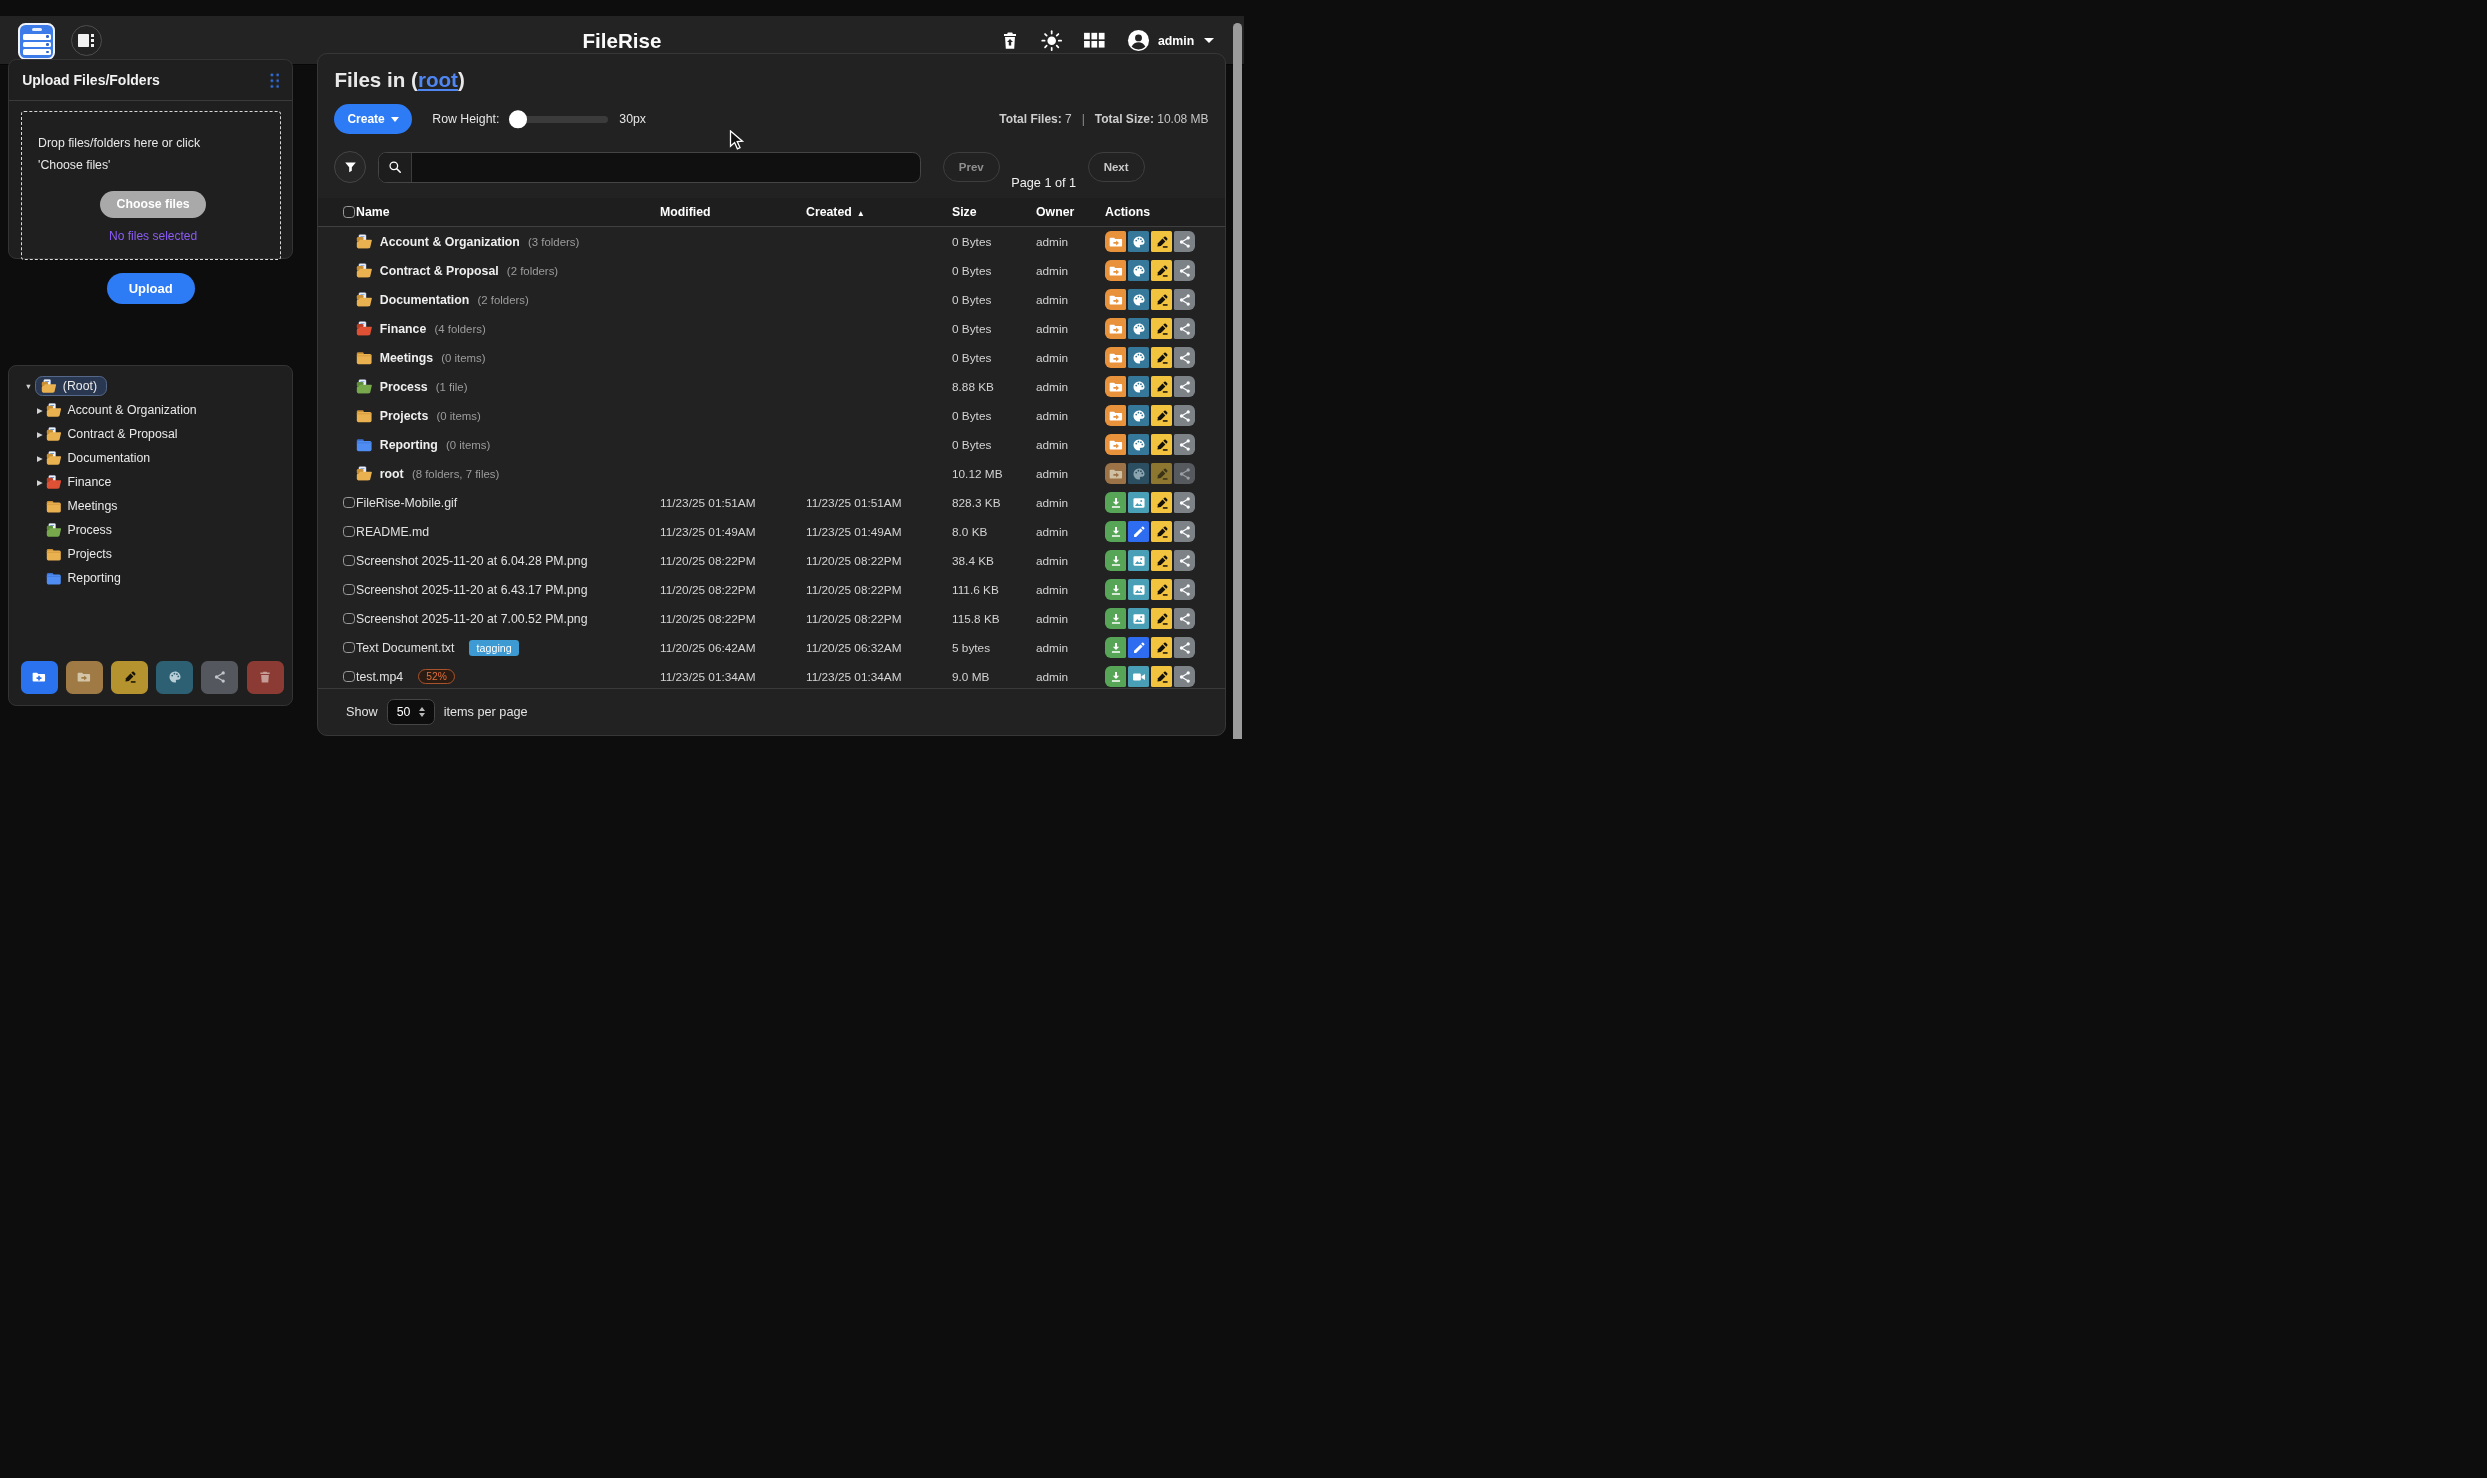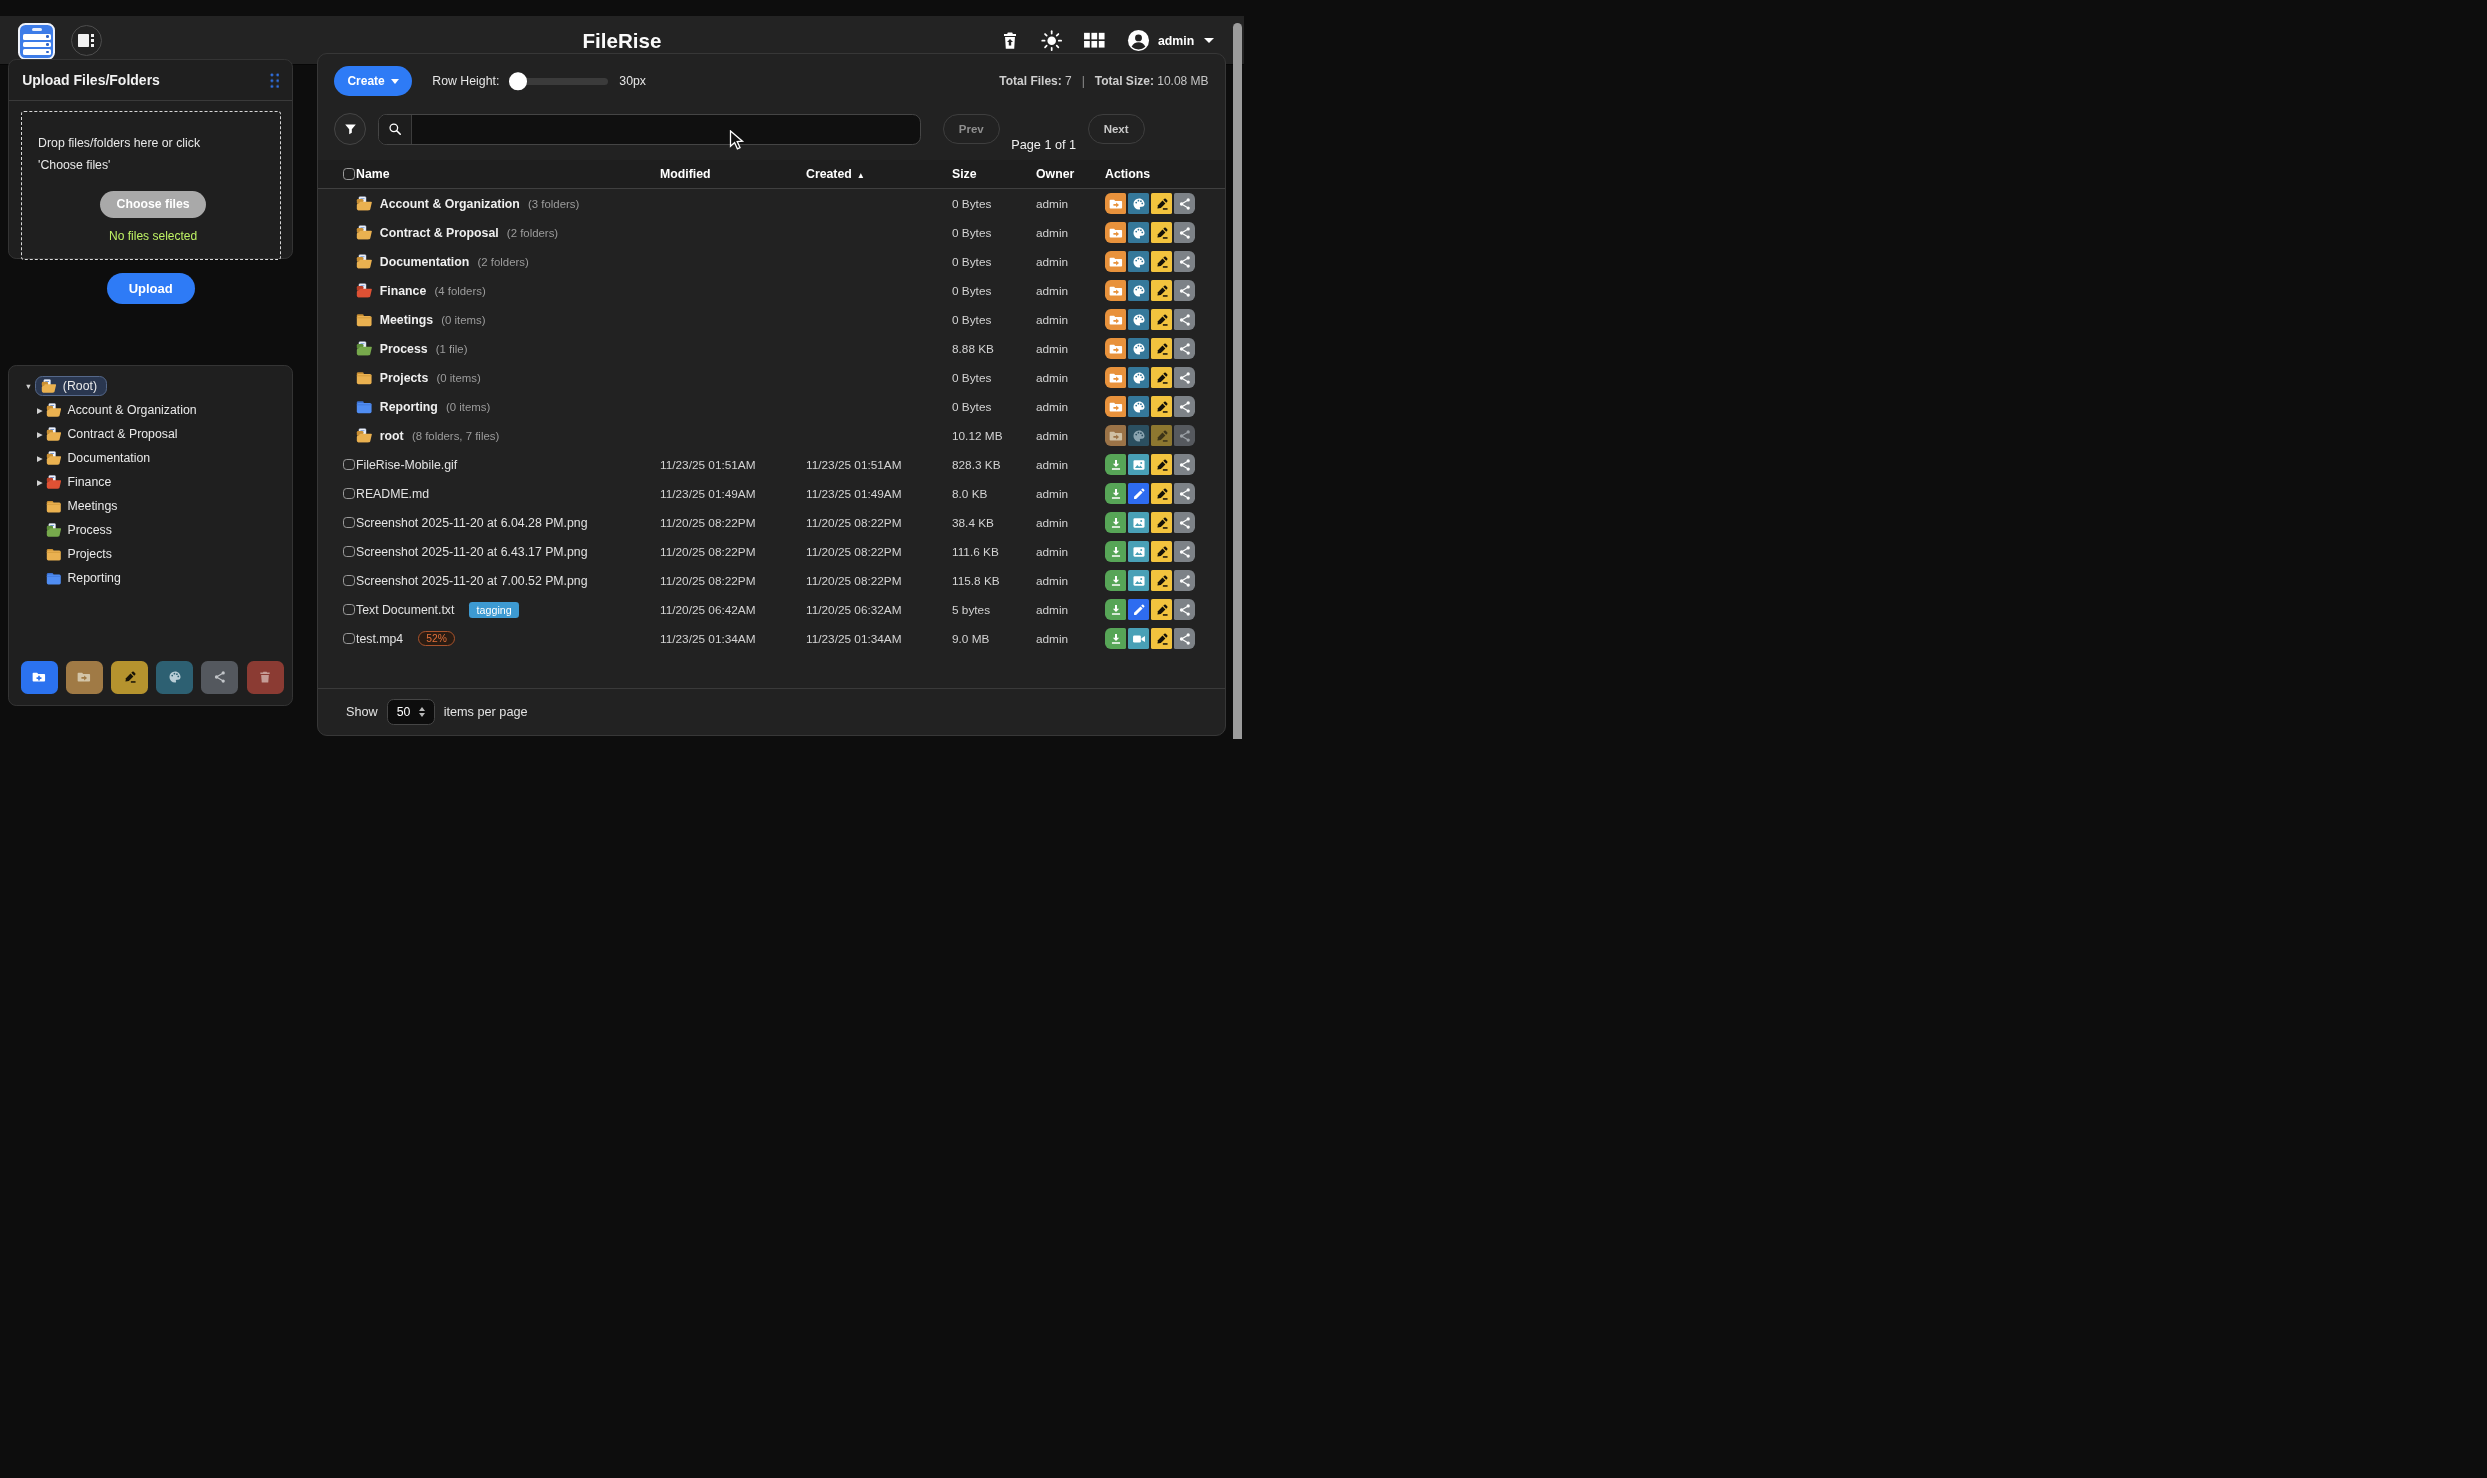--- a/index.html
+++ b/index.html
@@ -51,21 +51,21 @@
   .infoicon { width:19px; height:19px; border-radius:50%; background:#e9a43c; color:#fff;
     font-family:"Liberation Serif",serif; font-weight:bold; font-style:italic; font-size:12.3px;
     display:flex; align-items:center; justify-content:center; cursor:pointer; }
 
   .ubody { padding:10px 11.5px 0; }
   .dropzone { border:1.6px dashed #d9d9d9; border-radius:3.3px; height:149px; padding:20px 11.5px 0 16.4px;
     cursor:pointer; }
   .droptext { color:#e8e8e8; font-size:12.3px; line-height:1.8; width:206px; }
   .choosebtn { display:block; margin:14px auto 0; background:#a9a9a9; color:#fff; border:none;
     font-weight:bold; font-size:12.3px; border-radius:14px; padding:6.6px 16.4px; cursor:pointer; }
-  .nofiles { text-align:center; color:#bef264; font-size:12px; margin-top:11.5px; }
+  .nofiles { text-align:center; color:#8b5cf6; font-size:12px; margin-top:11.5px; }
   .uploadbtn { display:block; margin:12.3px auto 0; background:#2e7bf6; color:#fff; border:none;
     font-weight:bold; font-size:13px; border-radius:17.3px; padding:8.2px 22px; cursor:pointer; }
 
   
   .tree { padding:8.2px 6.6px 0; }
   .trow-item { display:flex; align-items:center; height:24px; color:#e9e9e9; font-size:12.3px; cursor:pointer; }
   .tcaret { width:12.3px; font-size:7.4px; color:#d2d2d2; text-align:center; flex:0 0 12.3px; }
   .tspacer { flex:0 0 12.3px; }
   .lvl0 { padding-left:6.6px; } .lvl1 { padding-left:18px; }
   .rootpill { display:inline-flex; align-items:center; gap:5.8px; border:1.2px solid #55688a;
@@ -382,20 +382,23 @@
         <button class="fbtn" style="background: rgb(139, 59, 51);">
           <svg width="14" height="14" viewBox="0 0 24 24">
             <path fill="#c59c96" d="M9.2 2.8h5.6l.8 1.6H20V7H4V4.4h4.4z"></path>
        <path fill="#c59c96" d="M5.4 8.4h13.2l-1 13H6.4z"></path>
           </svg>
         </button>
       </div>
   </div>
 
   <div class="panel">
+    <div class="heading">
+      <span>Files in (</span><a>root</a><span>)</span>
+    </div>
 
     <div class="toolbar">
       <button class="createbtn">
         <span>Create</span>
         <span class="ccaret"></span>
       </button>
       <span class="rhlabel">Row Height:</span>
       <span class="slider">
           <span class="thumb"></span>
         </span>

